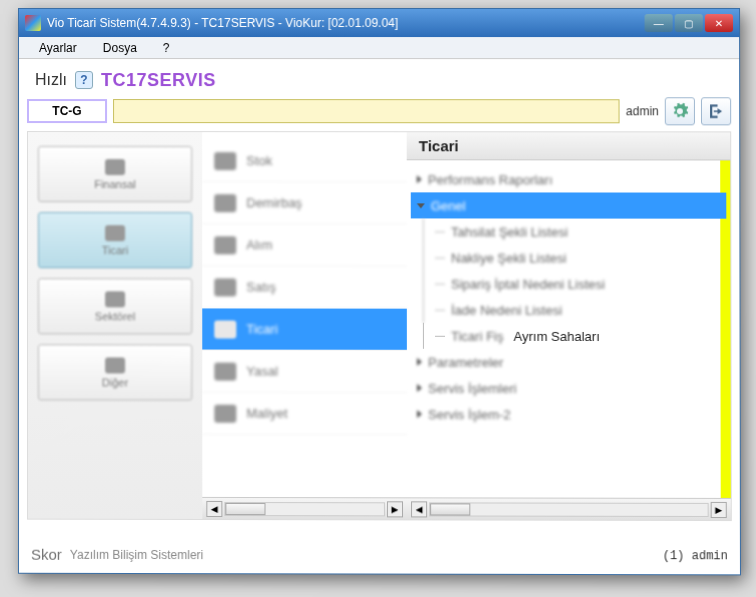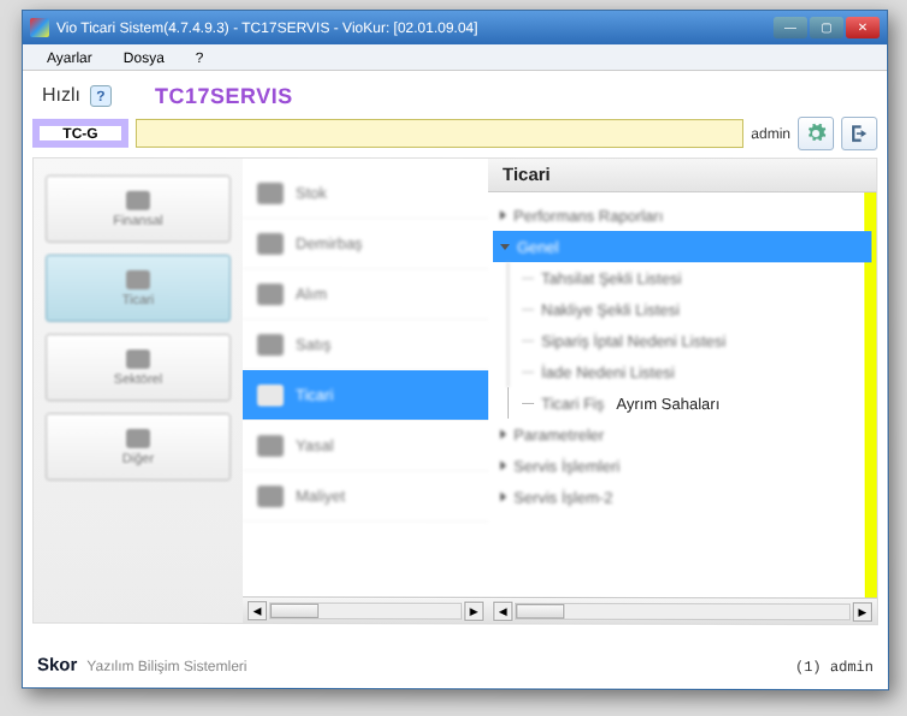--- a/index.html
+++ b/index.html
@@ -25,24 +25,24 @@
     .winbtn.close { background: linear-gradient(#e66,#b22); }
     
     .menubar { height: 22px; background: #eef2f7; display:flex; align-items:center; gap: 14px; padding: 0 8px; font-size: 12px; border-bottom: 1px solid #ccc;}
     .menubar span { cursor: default; margin-left: 12px; }
     
     .client { padding: 6px 8px 0 8px; }
     
     .quickrow { display:flex; align-items:center; gap: 8px; height: 30px; }
     .quick-lbl { font-size: 16px; color: #333; width: 40px; text-align:right; }
     .help-icon { width:18px; height:18px; border:1px solid #8ab; border-radius:3px; background:#def; display:flex; align-items:center; justify-content:center; color:#36a; font-weight:bold; font-size:12px;}
-    .servis { font-size: 18px; font-weight: bold; color: #9b4fd6; letter-spacing: 0.5px; margin-left: 28px; }
+    .servis { font-size: 18px; font-weight: bold; color: #9b4fd6; letter-spacing: 0.5px; }
     
     .searchrow { display:flex; align-items:center; gap: 6px; margin-top: 2px; }
-    .tcg { width: 80px; height: 24px; border:6px solid #c4b5fd; background:#fff; text-align:center; font-size:12px; font-weight:bold; display:flex; align-items:center; justify-content:center; }
+    .tcg { width: 80px; height: 24px; border:2px solid #c4b5fd; background:#fff; text-align:center; font-size:12px; font-weight:bold; display:flex; align-items:center; justify-content:center; }
     .searchbox { flex:1; height:24px; border:1px solid #c8c060; background:#fdf7cc; padding: 0 6px; font-size:12px; }
     .gibi { font-size:12px; color:#333; }
     .gear, .door { width:30px; height:28px; border:1px solid #a0b8d0; border-radius:3px; background: linear-gradient(#fff,#e4edf7); display:flex; align-items:center; justify-content:center; }
     .gear svg, .door svg { width:18px; height:18px; }
     
     .main { display:flex; margin-top: 6px; height: 388px; border:1px solid #ddd; background:#fff; }
     
     .col { display:flex; flex-direction:column; }
     .col.kategori { width: 174px; background: linear-gradient(#f7f7f7,#ececec); }
     .col.anamenu { width: 204px; }
@@ -76,21 +76,21 @@
     .titem.clear .tlbl2 { filter: blur(1.6px); color:#666; margin-right:4px;}
     
     .yellowbar { position:absolute; right:0; top:28px; bottom:22px; width:10px; background:#f2ff00; }
     
     .hscroll { height:22px; background: linear-gradient(#f5f5f5,#e0e0e0); border-top:1px solid #ccc; display:flex; align-items:center; padding: 0 4px; gap:2px;}
     .hscroll .arrbtn { width:16px;height:16px; border:1px solid #aaa; background:#eee; display:flex;align-items:center;justify-content:center;font-size:9px;}
     .hscroll .track { flex:1; height:14px; background:#eee; border:1px solid #ccc; position:relative;}
     .hscroll .thumb { position:absolute; left:0; top:0; height:100%; width:40px; background: linear-gradient(#f8f8f8,#ddd); border:1px solid #aaa;}
     
     .footer { position:absolute; bottom:10px; left:12px; right:12px; display:flex; align-items:center; font-size:12px; }
-    .footer .skor { color:#0f172a; font-weight:bold; font-size:15px; margin-right:8px; }
+    .footer .skor { color:#737373; font-weight:normal; font-size:15px; margin-right:8px; }
     .footer .comp { color:#888; flex:1;}
     .footer .user { color:#333;font-family:Liberation Mono, monospace; }
   </style>
 </head>
 <body>
 
 <div class="window">
   <div class="titlebar">
     <div class="icon-app"></div>
     <div class="title">Vio Ticari Sistem(4.7.4.9.3)  - TC17SERVIS - VioKur: [02.01.09.04]</div>

